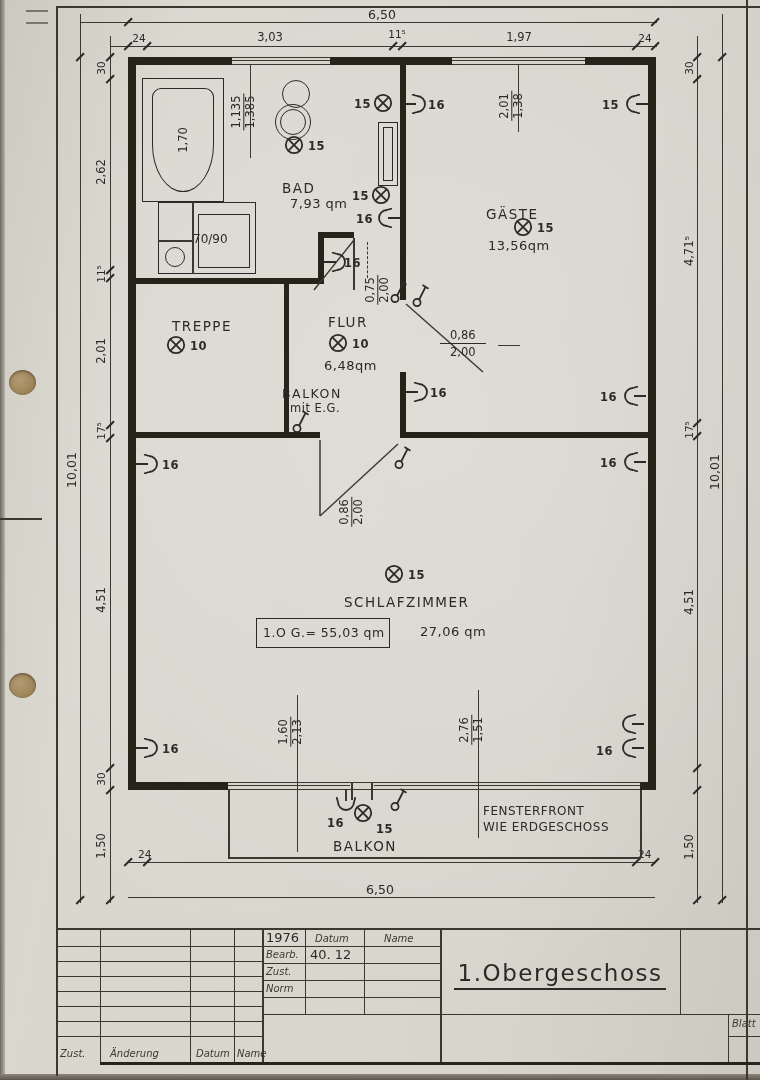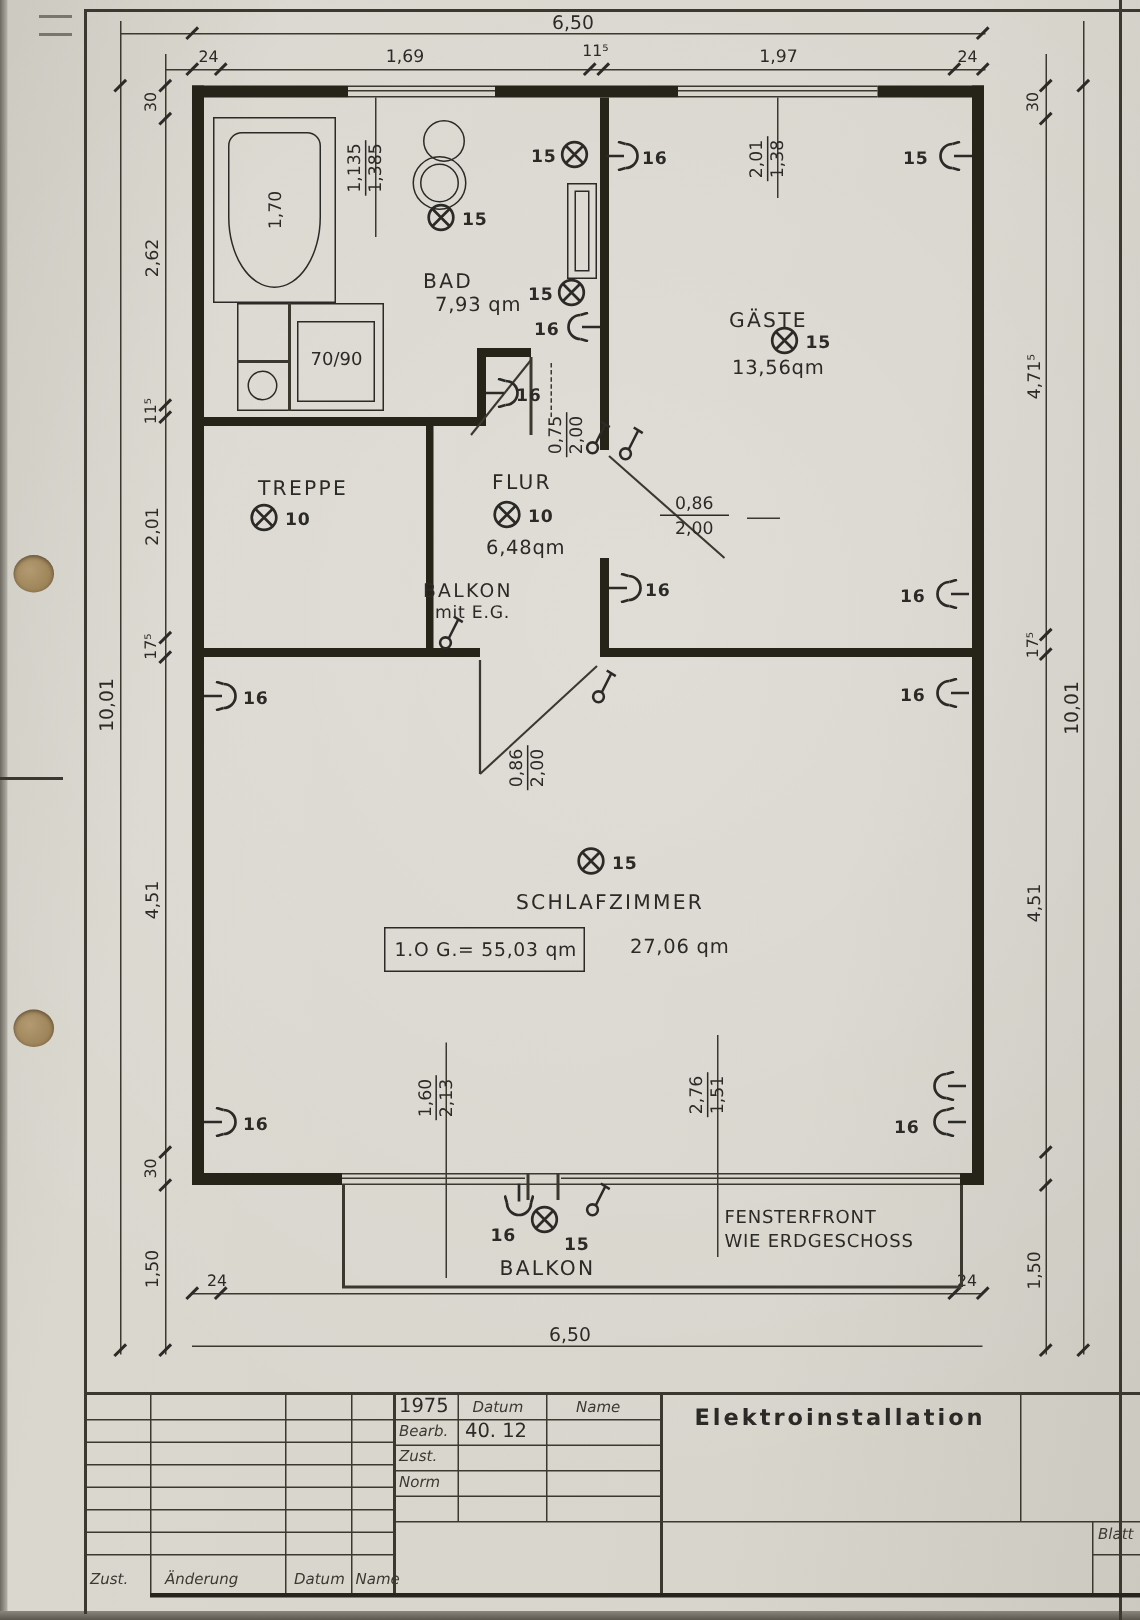--- a/index.html
+++ b/index.html
@@ -100,21 +100,21 @@
   <div class="box tub-inner" style="left:152px;top:88px;width:62px;height:104px"></div>
   <div class="vtext" style="left:183px;top:140px">1,70</div>
   <div class="circle" style="left:282px;top:80px;width:28px;height:28px"></div>
   <div class="circle" style="left:275px;top:104px;width:36px;height:36px"></div>
   <div class="circle" style="left:280px;top:109px;width:26px;height:26px"></div>
   <div class="box" style="left:158px;top:202px;width:98px;height:72px"></div>
   <div class="ln" style="left:192px;top:202px;width:1.5px;height:72px"></div>
   <div class="ln" style="left:158px;top:240px;width:34px;height:1.5px"></div>
   <div class="circle" style="left:165px;top:247px;width:20px;height:20px"></div>
   <div class="box" style="left:198px;top:214px;width:52px;height:54px"></div>
-  <div class="lbl" style="left:207px;top:232px;font-size:12px">70/90</div>
+  <div class="lbl" style="left:193px;top:232px;font-size:12px">70/90</div>
   <div class="box" style="left:378px;top:122px;width:20px;height:64px"></div>
   <div class="box" style="left:383px;top:127px;width:10px;height:54px"></div>
 
   <div class="sym" style="left:283px;top:134px">
       <svg width="22" height="22" viewBox="0 0 22 22">
         <g fill="none" stroke="#2b2a26" stroke-width="1.8">
           <circle cx="11" cy="11" r="8.2"></circle>
           <path d="M5.2 5.2 L16.8 16.8 M16.8 5.2 L5.2 16.8"></path>
         </g>
       </svg>
@@ -347,21 +347,21 @@
   <div class="area" style="left:263px;top:625px;font-size:12.5px">1.O G.= 55,03 qm</div>
   <div class="area" style="left:420px;top:624px">27,06 qm</div>
   <div class="room" style="left:333px;top:838px">BALKON</div>
   <div class="area" style="left:483px;top:804px;font-size:12px">FENSTERFRONT</div>
   <div class="area" style="left:483px;top:820px;font-size:12px">WIE ERDGESCHOSS</div>
 
   <div class="ln" style="left:80px;top:22px;width:577px;height:1px"></div>
   <div class="lbl ctext" style="left:382px;top:7px;font-size:12.5px">6,50</div>
   <div class="ln" style="left:110px;top:46px;width:547px;height:1px"></div>
   <div class="lbl ctext" style="left:139px;top:32px;font-size:10.5px">24</div>
-  <div class="lbl ctext" style="left:270px;top:30px">1,69</div>
+  <div class="lbl ctext" style="left:270px;top:30px">3,03</div>
   <div class="lbl ctext" style="left:397px;top:28px;font-size:10.5px">11⁵</div>
   <div class="lbl ctext" style="left:519px;top:30px">1,97</div>
   <div class="lbl ctext" style="left:645px;top:32px;font-size:10.5px">24</div>
   <div class="tick" style="left:128px;top:22px"></div>
   <div class="tick" style="left:655px;top:22px"></div>
   <div class="tick" style="left:128px;top:46px"></div>
   <div class="tick" style="left:147px;top:46px"></div>
   <div class="tick" style="left:393px;top:46px"></div>
   <div class="tick" style="left:402px;top:46px"></div>
   <div class="tick" style="left:636px;top:46px"></div>
@@ -488,29 +488,29 @@
   <div class="it" style="left:237px;top:1048px">Name</div>
 
   <div class="ln" style="left:305px;top:928px;width:1px;height:86px"></div>
   <div class="ln" style="left:364px;top:928px;width:1px;height:86px"></div>
   <div class="ln" style="left:440px;top:928px;width:1.5px;height:134px"></div>
   <div class="ln" style="left:262px;top:946px;width:178px;height:1px"></div>
   <div class="ln" style="left:262px;top:963px;width:178px;height:1px"></div>
   <div class="ln" style="left:262px;top:980px;width:178px;height:1px"></div>
   <div class="ln" style="left:262px;top:997px;width:178px;height:1px"></div>
   <div class="ln" style="left:262px;top:1014px;width:178px;height:1px"></div>
-  <div class="lbl" style="left:266px;top:930px;font-size:13px">1975</div>
+  <div class="lbl" style="left:266px;top:930px;font-size:13px">1976</div>
   <div class="it" style="left:315px;top:933px">Datum</div>
   <div class="it" style="left:384px;top:933px">Name</div>
   <div class="it" style="left:266px;top:949px">Bearb.</div>
   <div class="lbl" style="left:310px;top:947px;font-size:13px">40. 12</div>
   <div class="it" style="left:266px;top:966px">Zust.</div>
   <div class="it" style="left:266px;top:983px">Norm</div>
 
   <div class="ln" style="left:680px;top:928px;width:1px;height:86px"></div>
   <div class="ln" style="left:440px;top:1014px;width:320px;height:1px"></div>
-  <div class="lbl" style="left:440px;top:936px;width:240px;text-align:center;font-size:15px;font-weight:bold;letter-spacing:2px">Elektroinstallation</div>
+  <div class="lbl" style="left:440px;top:960px;width:240px;text-align:center"><span style="font-size:23px;letter-spacing:1.5px;border-bottom:2px solid #2b2a26;padding:0 4px 2px">1.Obergeschoss</span></div>
   <div class="ln" style="left:728px;top:1014px;width:1px;height:48px"></div>
   <div class="ln" style="left:728px;top:1036px;width:32px;height:1px"></div>
   <div class="it" style="left:732px;top:1018px">Blatt</div>
   <div class="ln" style="left:100px;top:1062px;width:660px;height:3px;background:#26241c"></div>
 
 </div>
 
 </body></html>

